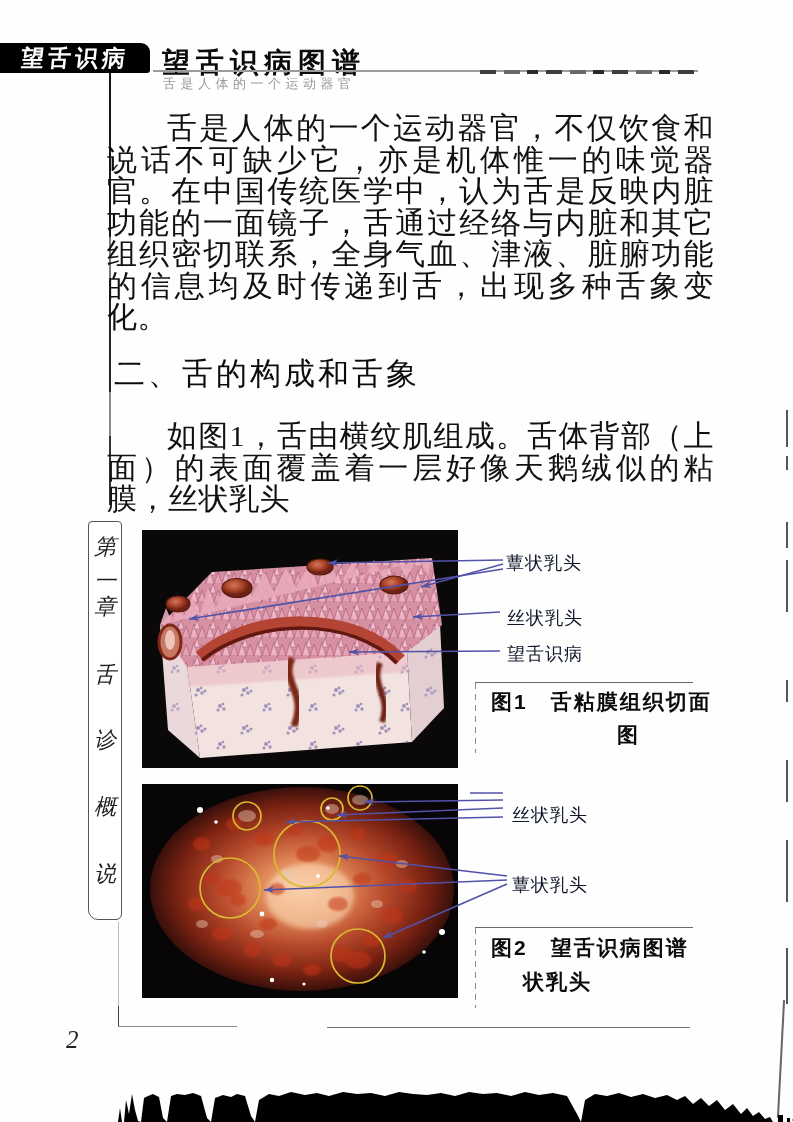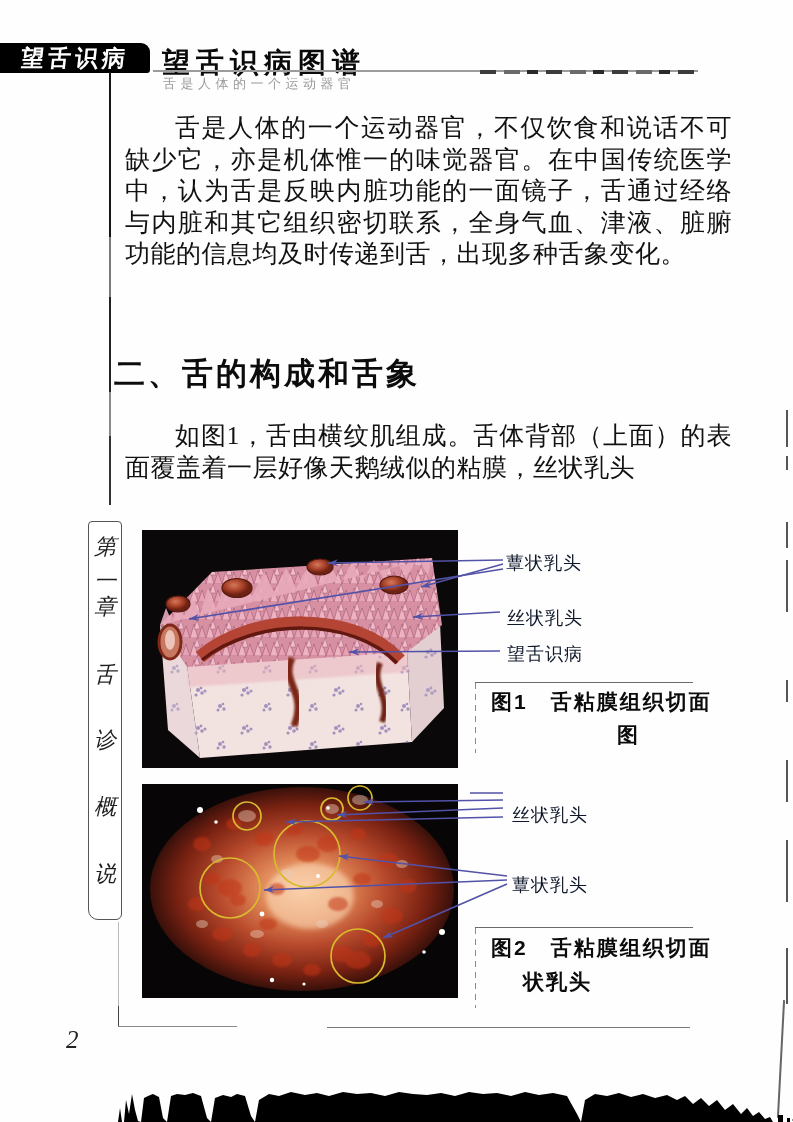--- a/index.html
+++ b/index.html
@@ -25,26 +25,26 @@
   #left-rule{left:109px;top:72px;width:2px;height:433px;
          background:linear-gradient(#151515 0 38%,#7a7a7a 38% 52%,#222 52% 74%,#8a8a8a 74% 84%,#333 84% 100%);}
   #frame-left-light{left:118px;top:922px;width:1px;height:84px;background:#b9b9b9;}
   #frame-left-dark{left:118px;top:1006px;width:1px;height:21px;background:#444;}
   #frame-bottom-a{left:118px;top:1026px;width:119px;height:1px;background:#8a8a8a;}
   #frame-bottom-b{left:327px;top:1027px;width:363px;height:1px;background:#777;}
   .edge-mark{left:786px;width:2px;background:#555;}
   #edge-curve{left:780px;top:1000px;width:2px;height:118px;background:#666;transform:rotate(3deg);}
 
   
-  #para1,#para2{left:107px;width:607px;font-size:25px;line-height:31.5px;
-         text-align:justify;text-indent:2em;letter-spacing:.5px;margin-left:18px;}
+  #para1,#para2{left:107px;width:607px;font-size:30px;line-height:31.5px;
+         text-align:justify;text-indent:2em;letter-spacing:.5px;}
   #para1{top:112px;}
   #para2{top:420px;}
   #section-heading{left:114px;top:353px;font-family:"Liberation Sans",sans-serif;
-         font-weight:700;font-size:31px;letter-spacing:3px;color:#0c0c0c;}
+         font-weight:400;font-size:31px;letter-spacing:3px;color:#0c0c0c;}
 
   
   #chapter-tab{left:88px;top:521px;width:32px;height:397px;border:1.5px solid #555;
          border-radius:4px 4px 6px 10px;background:#fff;}
   .ch{position:absolute;left:0;width:32px;text-align:center;font-size:22px;
          font-style:italic;color:#1d1d1d;}
   .ch:nth-of-type(1){top:10px}.ch:nth-of-type(2){top:44px}.ch:nth-of-type(3){top:70px}
   .ch:nth-of-type(4){top:138px}.ch:nth-of-type(5){top:203px}.ch:nth-of-type(6){top:270px}
   .ch:nth-of-type(7){top:337px}
 
@@ -287,21 +287,21 @@
   <div class="abs fig-label" id="f2-lab0">丝状乳头</div>
   <div class="abs fig-label" id="f2-lab1">蕈状乳头</div>
 
   <div class="abs cap-box" id="cap1">
     <div class="cap-dash"></div>
     <div class="cap-line l1">图1　舌粘膜组织切面</div>
     <div class="cap-line l2">图</div>
   </div>
   <div class="abs cap-box" id="cap2">
     <div class="cap-dash"></div>
-    <div class="cap-line l1">图2　舌粘膜组织切面</div>
+    <div class="cap-line l1">图2　望舌识病图谱</div>
     <div class="cap-line l2">状乳头</div>
   </div>
 
   <div class="abs" id="page-number">2</div>
 
   <svg class="abs" id="ink-band" viewBox="0 0 680 34" width="680" height="34">
     <g fill="#000">
       <path d="M0,34 L2,20 L4,34 L6,34 L8,12 L11,26 L14,6 L17,22 L20,33 L23,34 L26,10 L30,8 L35,6 L41,9 L45,30 L49,34 L53,8 L59,6 L67,7 L75,5 L83,8 L89,30 L93,34 L97,10 L105,7 L113,9 L119,6 L127,8 L133,28 L137,34 L141,12 L151,6 L161,8 L173,4 L187,7 L199,5 L211,8 L225,4 L239,6 L253,5 L267,8 L281,4 L295,6 L309,7 L323,5 L337,8 L351,4 L365,6 L379,5 L393,8 L407,4 L421,7 L435,5 L449,8 L459,26 L463,34 L467,12 L477,6 L489,8 L501,5 L513,9 L525,6 L537,10 L549,7 L559,12 L567,8 L575,16 L583,10 L591,18 L599,12 L607,22 L615,16 L623,26 L629,20 L635,28 L641,24 L647,31 L652,29 L655,34 Z"></path>
       <rect x="660" y="27" width="5" height="7"></rect>
         <rect x="669" y="30" width="3" height="4"></rect>

